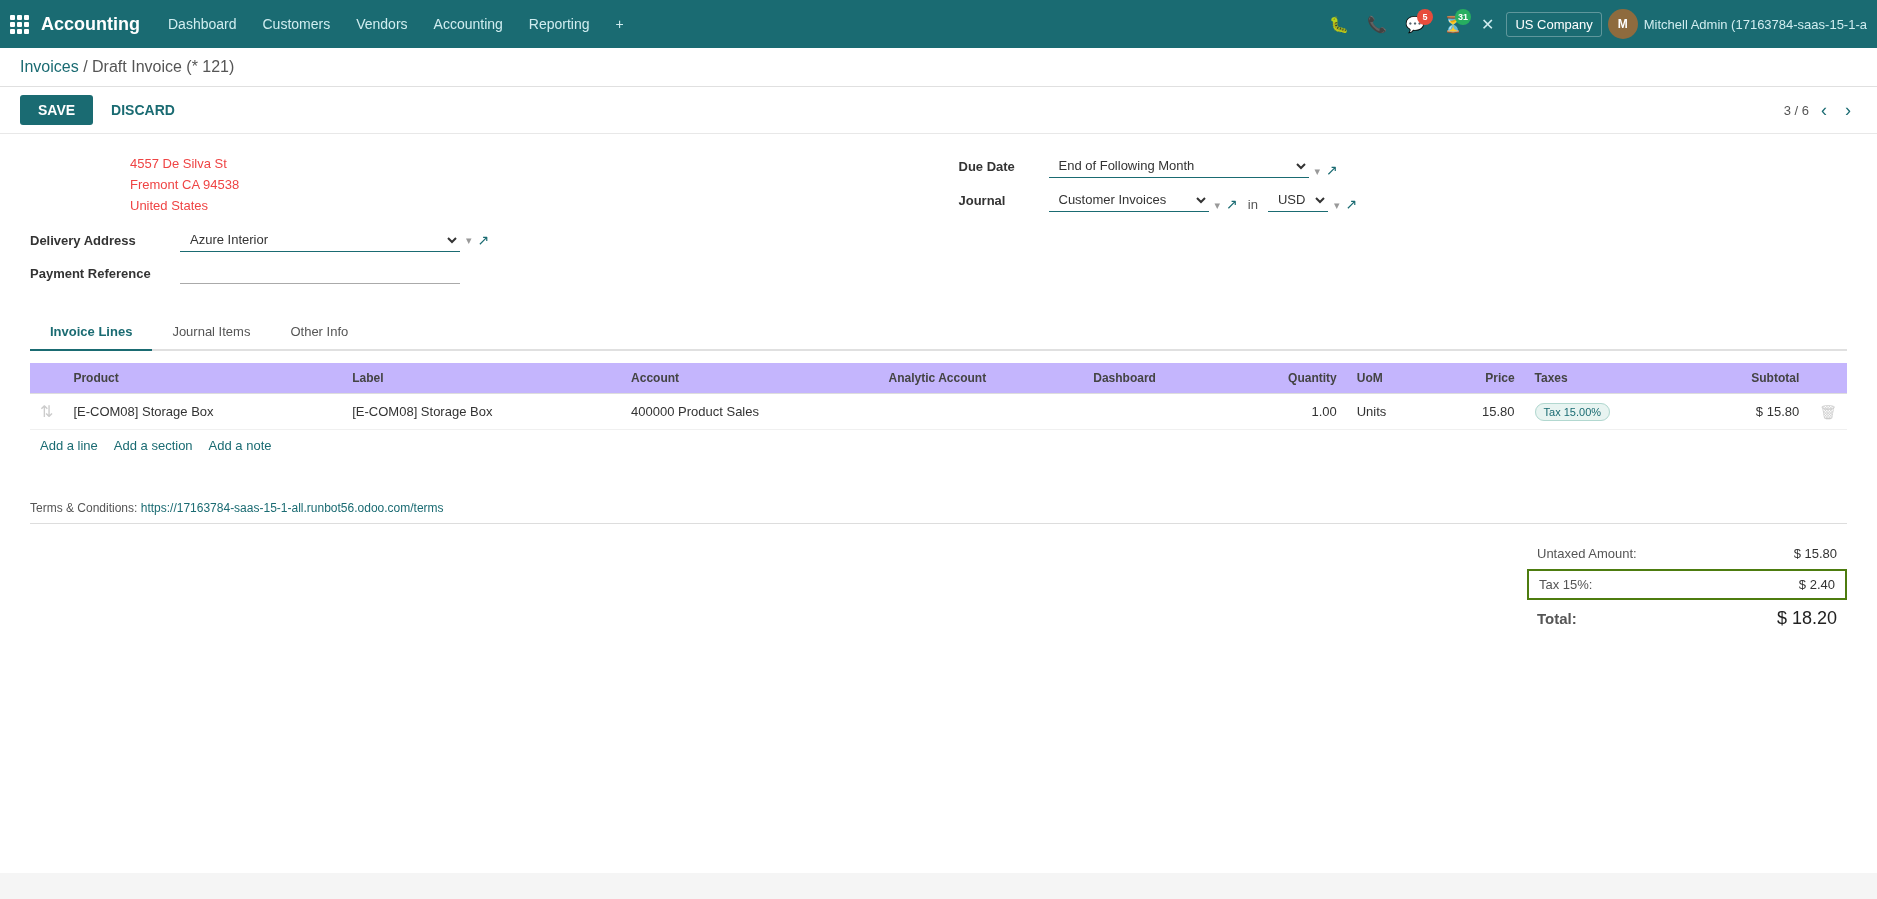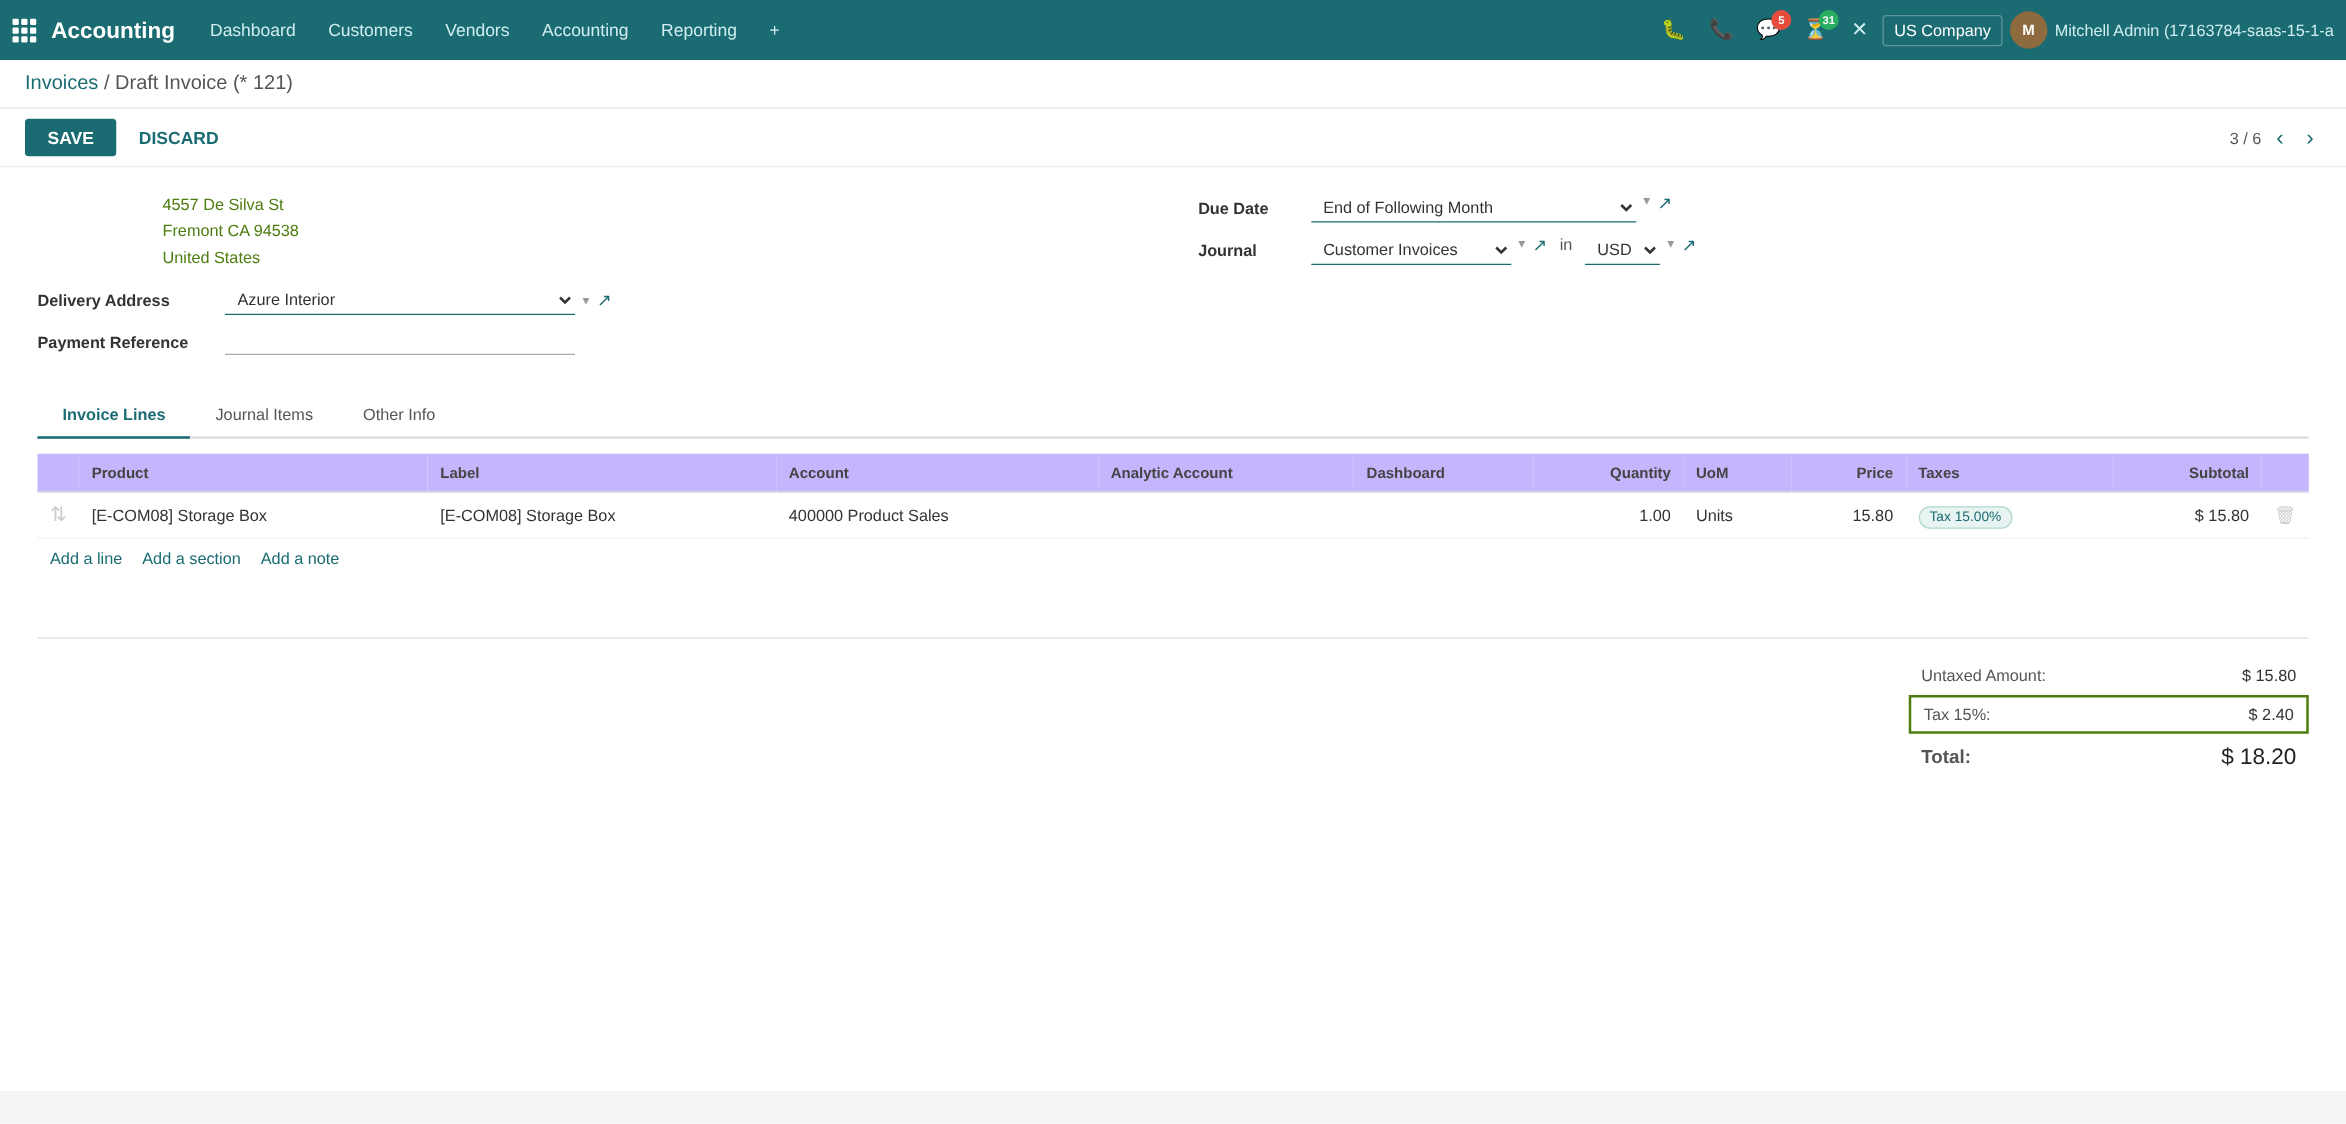--- a/index.html
+++ b/index.html
@@ -89,21 +89,21 @@
       background: #fff; margin: 0; padding: 20px 30px;
       min-height: calc(899px - 160px);
     }
 
     
     .form-header {
       display: flex; gap: 40px; margin-bottom: 20px;
     }
     .form-left { flex: 1; }
     .form-right { flex: 1; }
-    .address-block { margin-bottom: 12px; padding-left: 100px; color: #4d7c0f; line-height: 1.6; }
+    .address-block { margin-bottom: 12px; padding-left: 100px; color: #ef4444; line-height: 1.6; }
     .field-row {
       display: flex; align-items: center; margin-bottom: 10px; gap: 10px;
     }
     .field-label {
       font-weight: bold; color: #333; min-width: 140px; font-size: 13px;
     }
     .field-value-wrap {
       display: flex; align-items: center; gap: 6px; flex: 1;
     }
     .field-input {
@@ -124,21 +124,21 @@
     .dropdown-arrow { color: #999; font-size: 11px; }
     .inline-text { font-size: 13px; color: #555; padding: 0 4px; }
 
     
     .right-field-row {
       display: flex; align-items: center; margin-bottom: 10px; gap: 10px;
     }
     .right-field-label {
       font-weight: bold; color: #333; min-width: 80px; font-size: 13px;
     }
-    .right-field-value { display: flex; align-items: flex-start; gap: 6px; }
+    .right-field-value { display: flex; align-items: flex-end; gap: 6px; }
 
     
     .tabs-bar {
       display: flex; border-bottom: 2px solid #e0e0e0;
       margin-bottom: 12px;
     }
     .tab {
       padding: 10px 20px; cursor: pointer; font-size: 13px;
       color: #555; border-bottom: 2px solid transparent;
       margin-bottom: -2px;
@@ -357,20 +357,24 @@
     </tbody>
   </table>
 
   <div class="add-links">
     <a class="add-link">Add a line</a>
     <a class="add-link">Add a section</a>
     <a class="add-link">Add a note</a>
   </div>
 
   <div class="invoice-footer">
+    <div class="terms-section">
+      <span>Terms &amp; Conditions:</span>
+      <a>https://17163784-saas-15-1-all.runbot56.odoo.com/terms</a>
+    </div>
     <hr class="terms-divider">
     <div class="totals-section">
       <div class="totals-table">
         <div class="totals-row">
           <span class="t-label">Untaxed Amount:</span>
           <span class="t-value">$ 15.80</span>
         </div>
         <div class="totals-row highlighted">
           <span class="t-label">Tax 15%:</span>
           <span class="t-value">$ 2.40</span>

